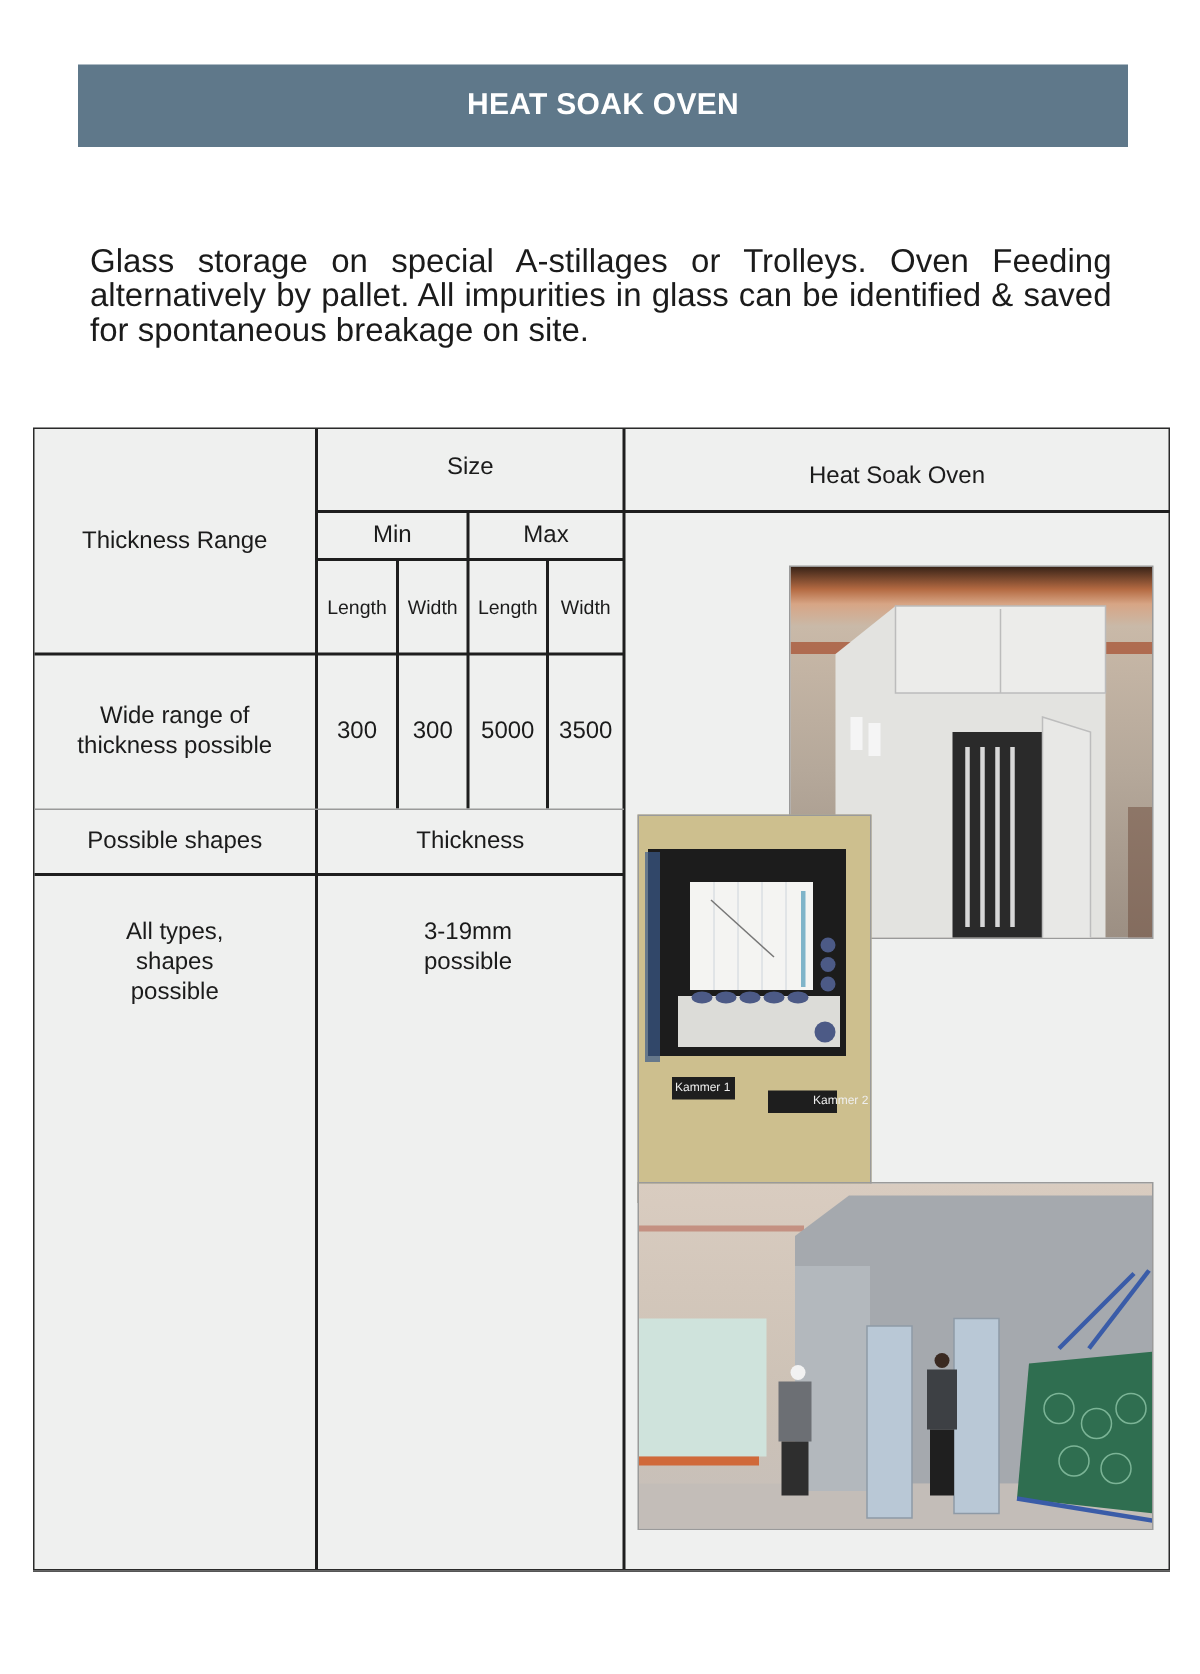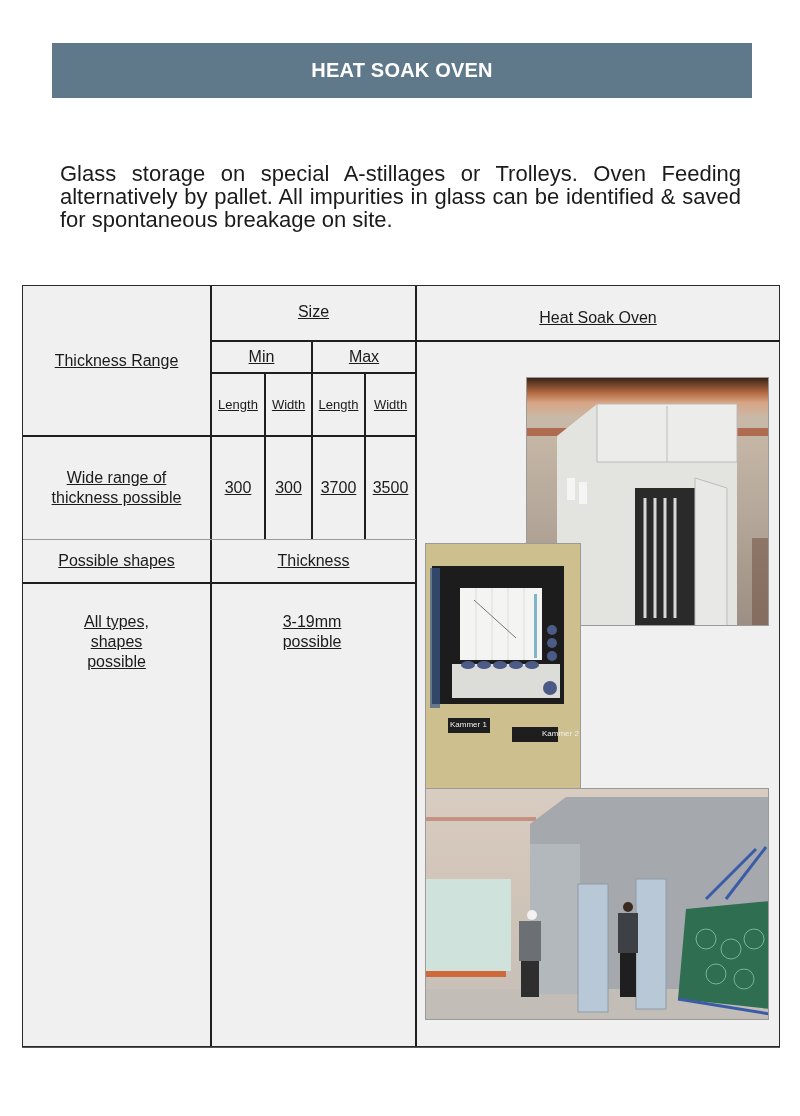--- a/index.html
+++ b/index.html
@@ -6,21 +6,21 @@
   body { width:800px; height:1116px; background:#ffffff; position:relative; overflow:hidden;
          font-family:"Liberation Sans", sans-serif; color:#1a1a1a; }
   .title-bar { position:absolute; left:52px; top:43px; width:700px; height:55px; background:#5f788a;
                display:flex; align-items:center; justify-content:center; }
   .title-bar span { color:#ffffff; font-weight:bold; font-size:20px; letter-spacing:0.2px; }
   .intro { position:absolute; left:60px; top:162px; width:681px; font-size:22px; line-height:23px;
            text-align:justify; color:#1b1b1b; }
   .tbl { position:absolute; left:22px; top:285px; width:758px; height:762px; background:#eff0ef;
          border:1.5px solid #2a2a2a; box-sizing:border-box; box-shadow:0 1px 0 #555; }
   .cell { position:absolute; box-sizing:border-box; display:flex; align-items:center; justify-content:center;
-          text-align:center; font-size:16px; color:#1b1b1b; line-height:20px;text-decoration:underline; }
+          text-align:center; font-size:16px; color:#1b1b1b; line-height:20px; }
   .vl { position:absolute; width:2px; background:#1e1e1e; }
   .hl { position:absolute; height:2px; background:#1e1e1e; }
   .hl.light { background:#9a9a9a; height:1px; }
   .small { font-size:13px; }
   .photo { position:absolute; overflow:hidden; box-sizing:border-box; border:1px solid #9a9a9a; }
   .label-box { position:absolute; background:#fff; border:1px solid #444; font-size:12px; color:#222;
                padding:1px 4px; letter-spacing:0.3px; }
 </style>
 </head>
 <body>
@@ -51,21 +51,21 @@
   <div class="cell" style="left:290px; top:56px; width:102px; height:30px;">Max</div>
   <div class="cell small" style="left:189px; top:88px; width:52px; height:61px;">Length</div>
   <div class="cell small" style="left:243px; top:88px; width:45px; height:61px;">Width</div>
   <div class="cell small" style="left:290px; top:88px; width:51px; height:61px;">Length</div>
   <div class="cell small" style="left:343px; top:88px; width:49px; height:61px;">Width</div>
   <div class="cell" style="left:394px; top:0; width:362px; height:64px;">Heat Soak Oven</div>
 
   <div class="cell" style="left:25px; top:151px; width:137px; height:102px;">Wide range of thickness possible</div>
   <div class="cell" style="left:189px; top:151px; width:52px; height:102px;">300</div>
   <div class="cell" style="left:243px; top:151px; width:45px; height:102px;">300</div>
-  <div class="cell" style="left:290px; top:151px; width:51px; height:102px;">3700</div>
+  <div class="cell" style="left:290px; top:151px; width:51px; height:102px;">5000</div>
   <div class="cell" style="left:343px; top:151px; width:49px; height:102px;">3500</div>
 
   <div class="cell" style="left:0; top:254px; width:187px; height:42px;">Possible shapes</div>
   <div class="cell" style="left:189px; top:254px; width:203px; height:42px;">Thickness</div>
 
   <div class="cell" style="left:45px; top:326px; width:97px; height:62px; align-items:flex-start;">All types, shapes possible</div>
   <div class="cell" style="left:239px; top:326px; width:100px; height:42px; align-items:flex-start;">3-19mm possible</div>
 
   <div class="photo" style="left:503px; top:91px; width:243px; height:249px; background:linear-gradient(180deg,#3a2418 0%,#b46a42 6%,#d7a585 10%,#c9b9a8 16%,#b5a89a 55%,#9c8f83 100%);">
     <svg width="243" height="347" viewBox="0 0 243 347">

